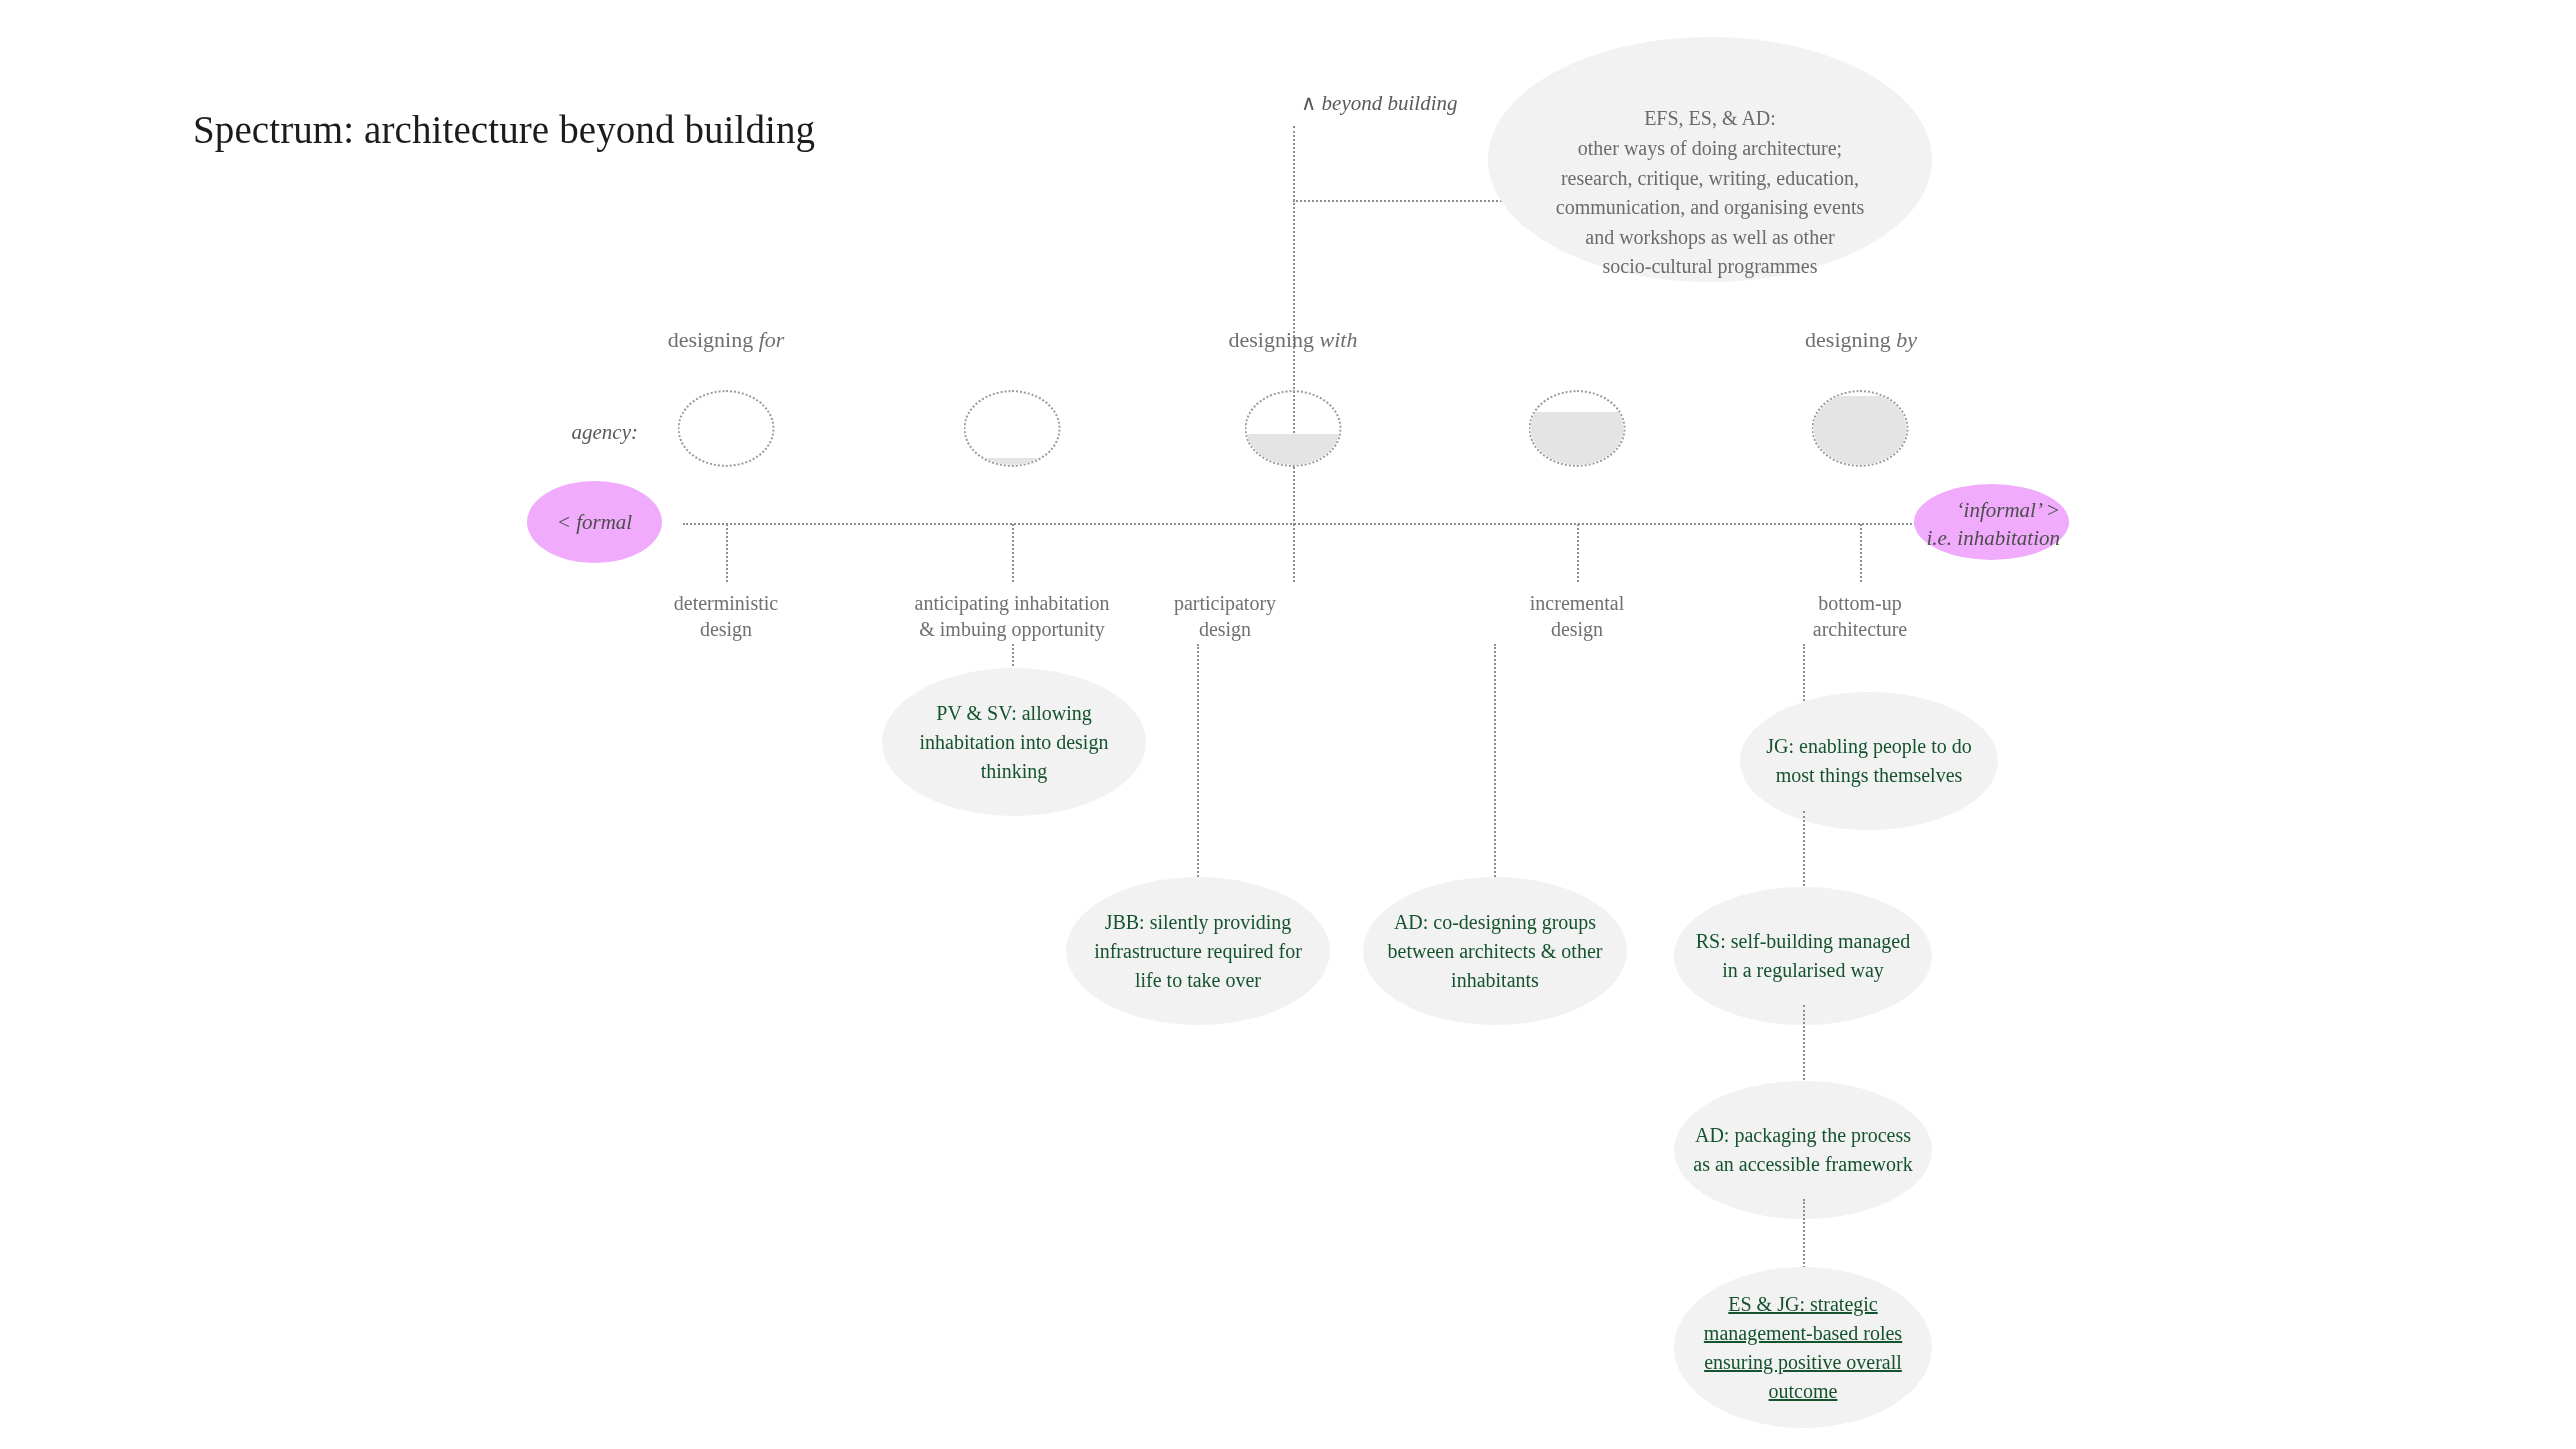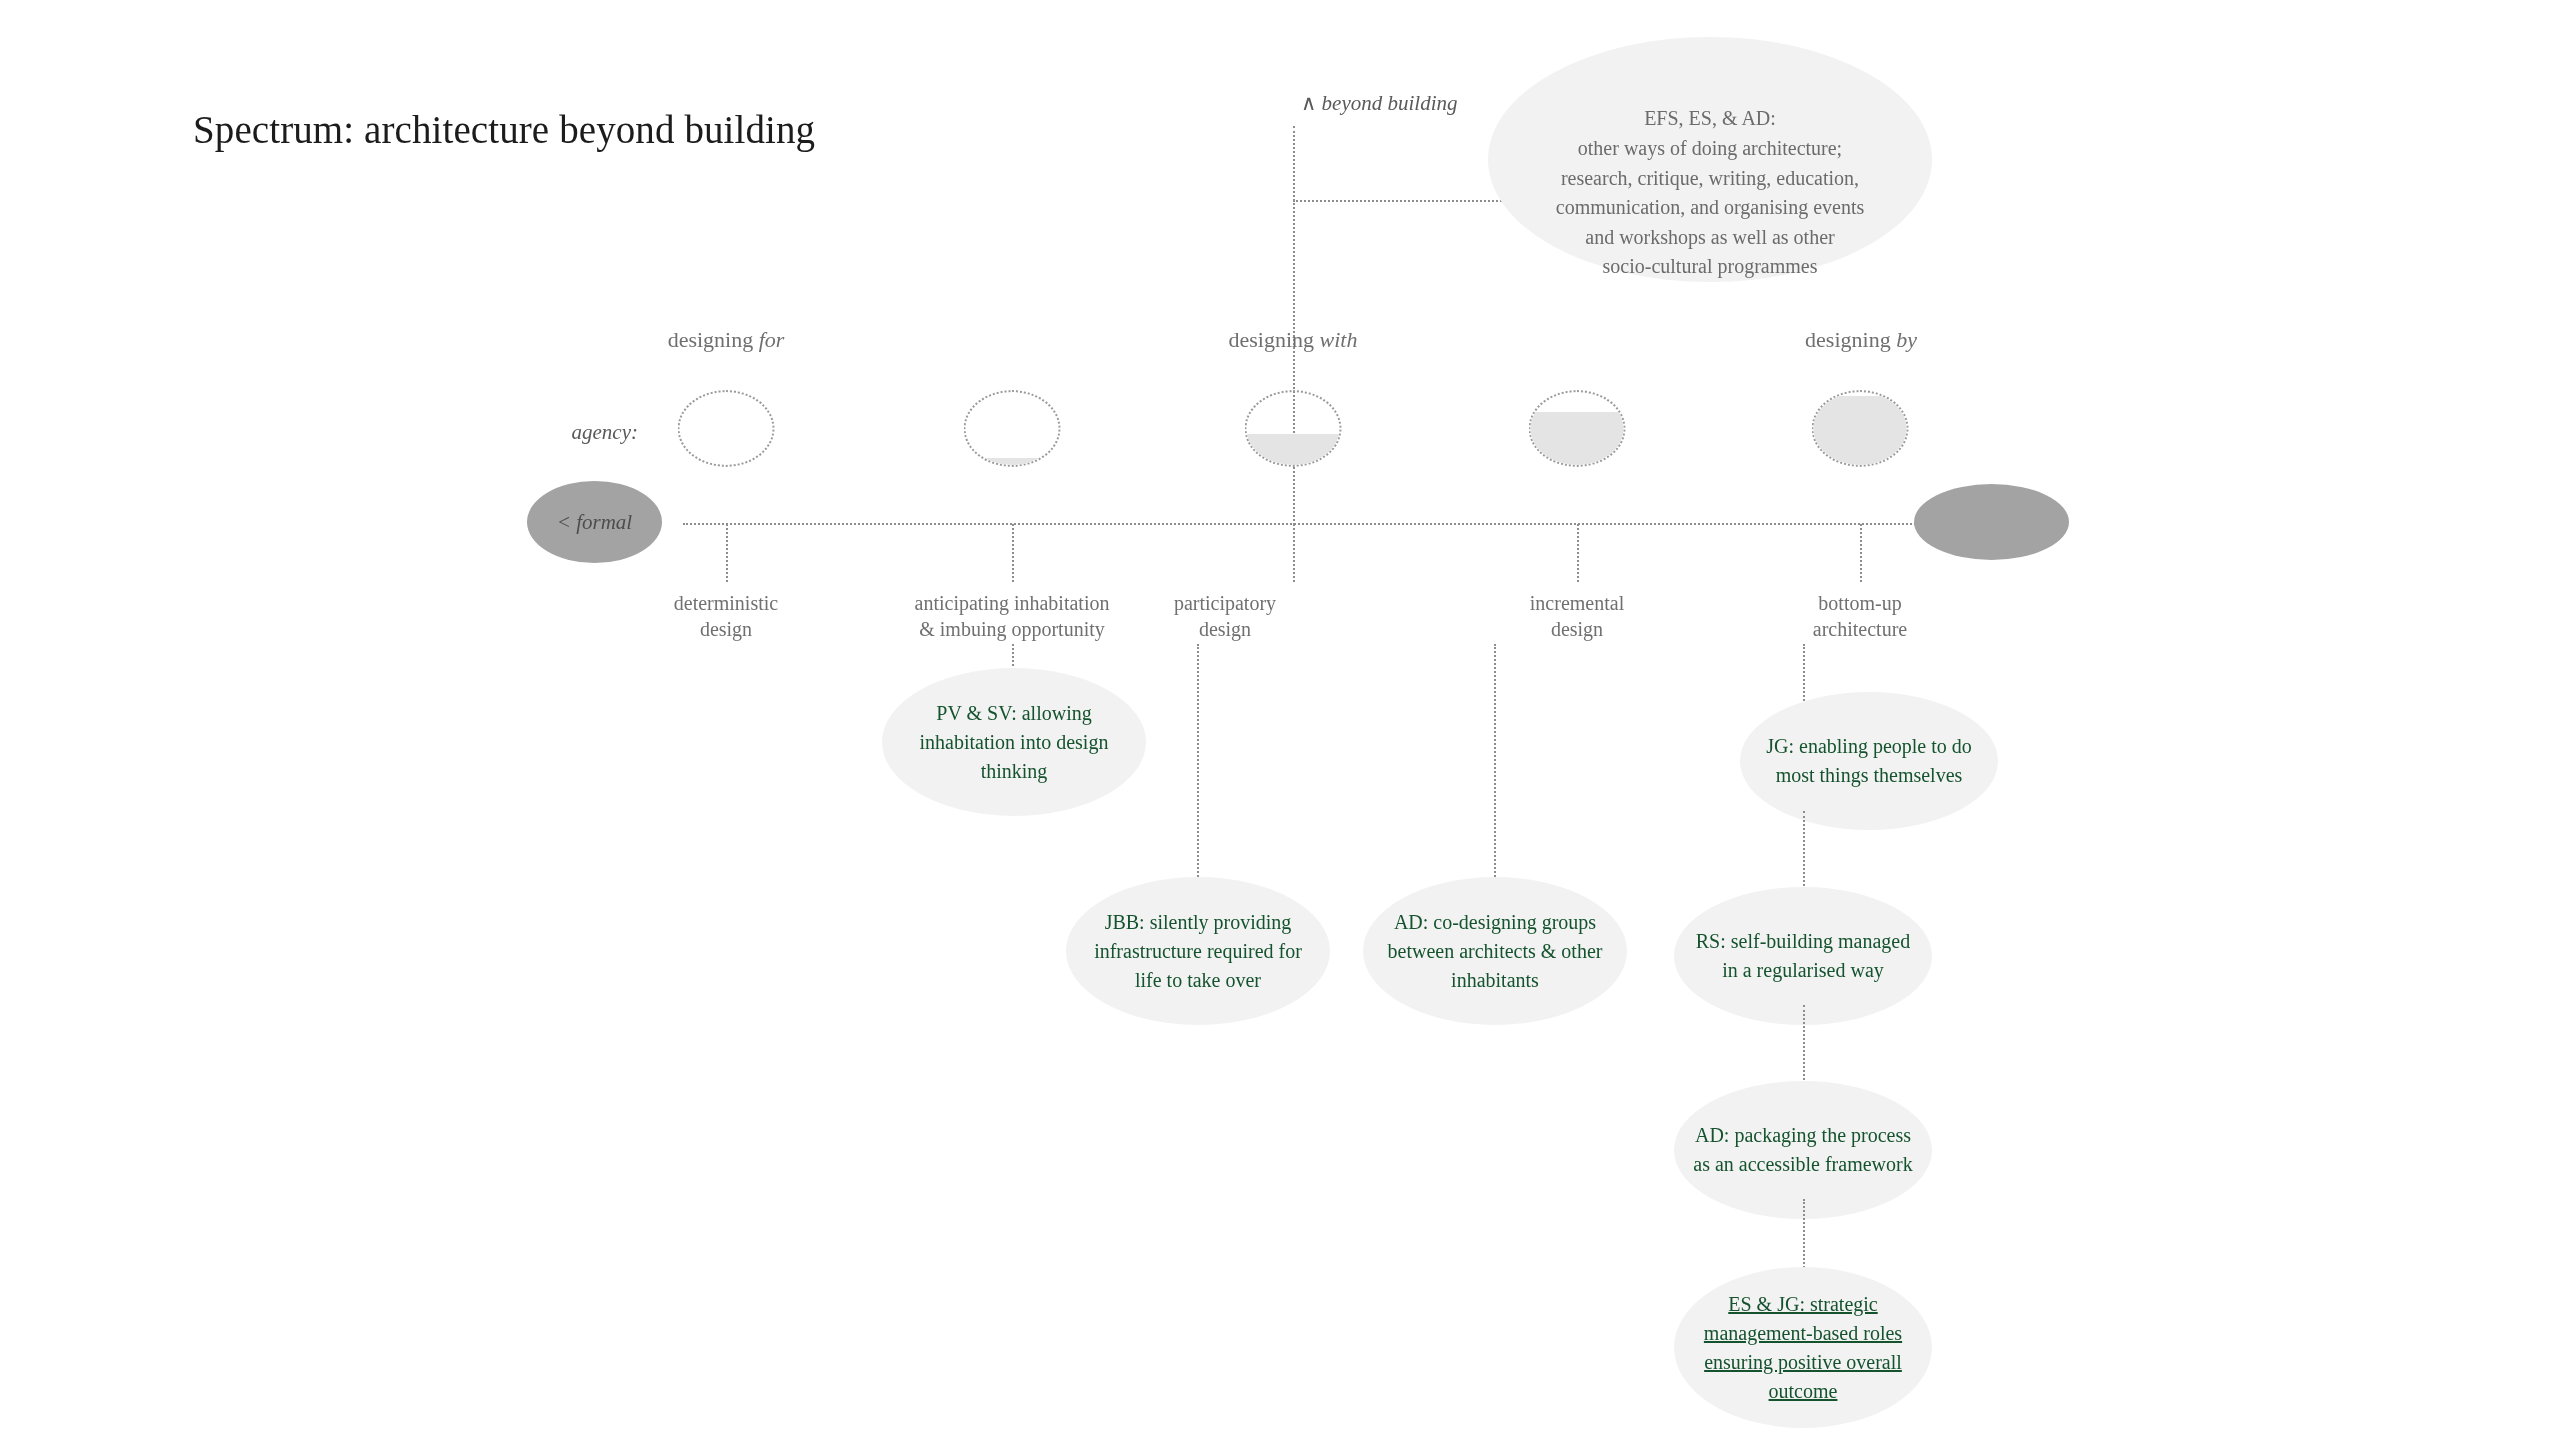--- a/index.html
+++ b/index.html
@@ -76,21 +76,21 @@
     position: absolute;
     left: -3.9px;
     right: -3.9px;
     bottom: -3.9px;
     background: #e4e4e4;
   }
 
   
   .axis-cap {
     position: absolute;
-    background: #a3a3a3;
+    background: #f0abfc;
     border-radius: 50%;
     display: flex;
     align-items: center;
     justify-content: center;
     font-size: 21px;
     font-style: italic;
     color: #4d4d4d;
     text-align: center;
     line-height: 1.25;
   }
@@ -197,20 +197,24 @@
   </div>
   <div class="agency-circle" style="left:1860px; top:390px;">
     <div class="fill" style="height:100%;"></div>
   </div>
 
   <div class="hline" style="left:683px; top:523px; width:1365px;"></div>
 
   <div class="axis-cap" style="left:527px; top:481px; width:135px; height:82px;">&lt; formal</div>
 
   <div class="axis-cap" style="left:1914px; top:484px; width:155px; height:76px;"></div>
+  <div class="axis-cap-right-text" style="left:1790px; top:497px; width:270px;">
+    <div>‘informal’ &gt;</div>
+    <div>i.e. inhabitation</div>
+  </div>
 
   <div class="vline" style="left:726px; top:524px; height:58px;"></div>
   <div class="vline" style="left:1012px; top:524px; height:58px;"></div>
   <div class="vline" style="left:1293px; top:524px; height:58px;"></div>
   <div class="vline" style="left:1577px; top:524px; height:58px;"></div>
   <div class="vline" style="left:1860px; top:524px; height:58px;"></div>
 
   <div class="tick-label" style="left:726px; top:591px;">
     <div>deterministic</div>
     <div>design</div>

